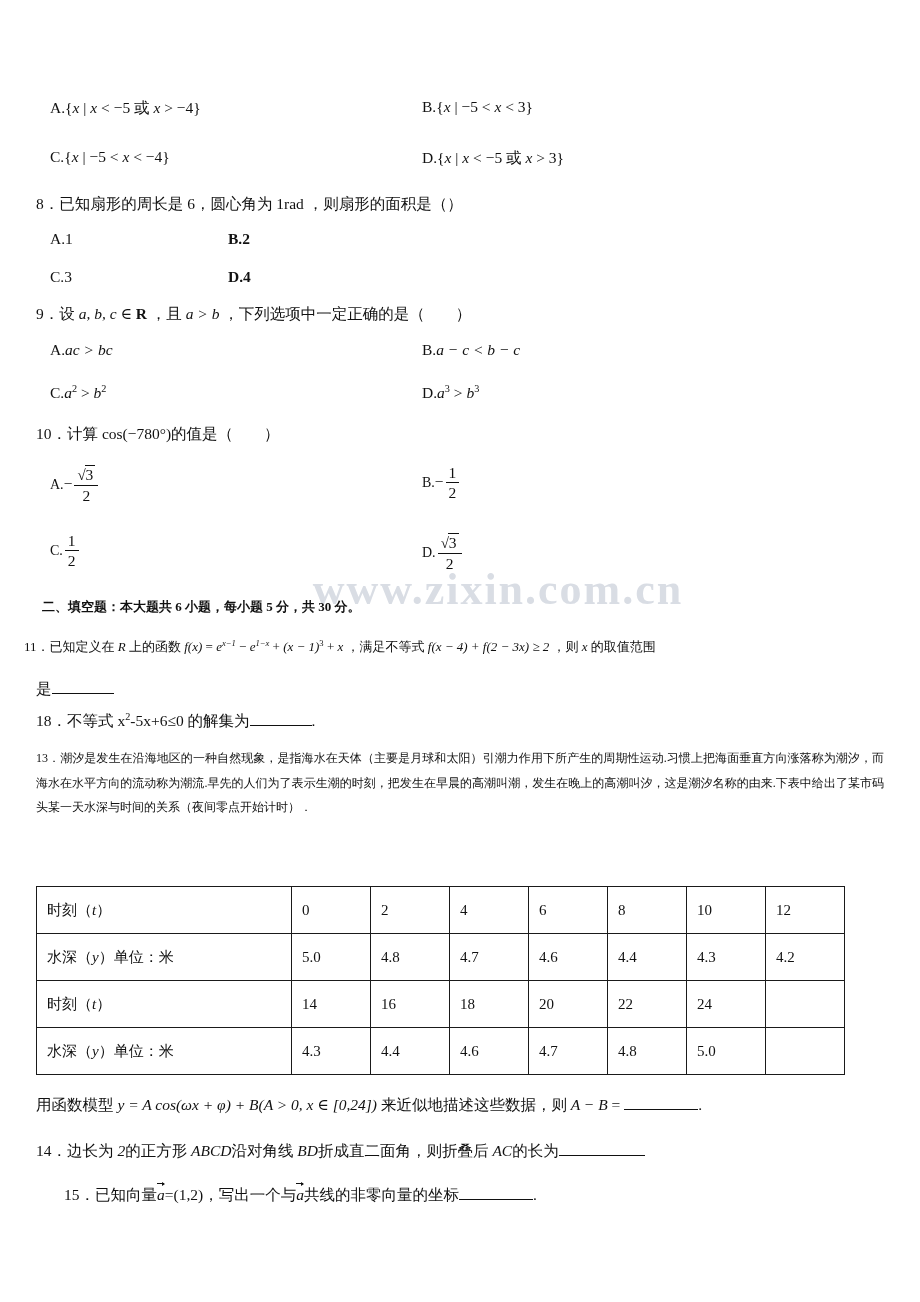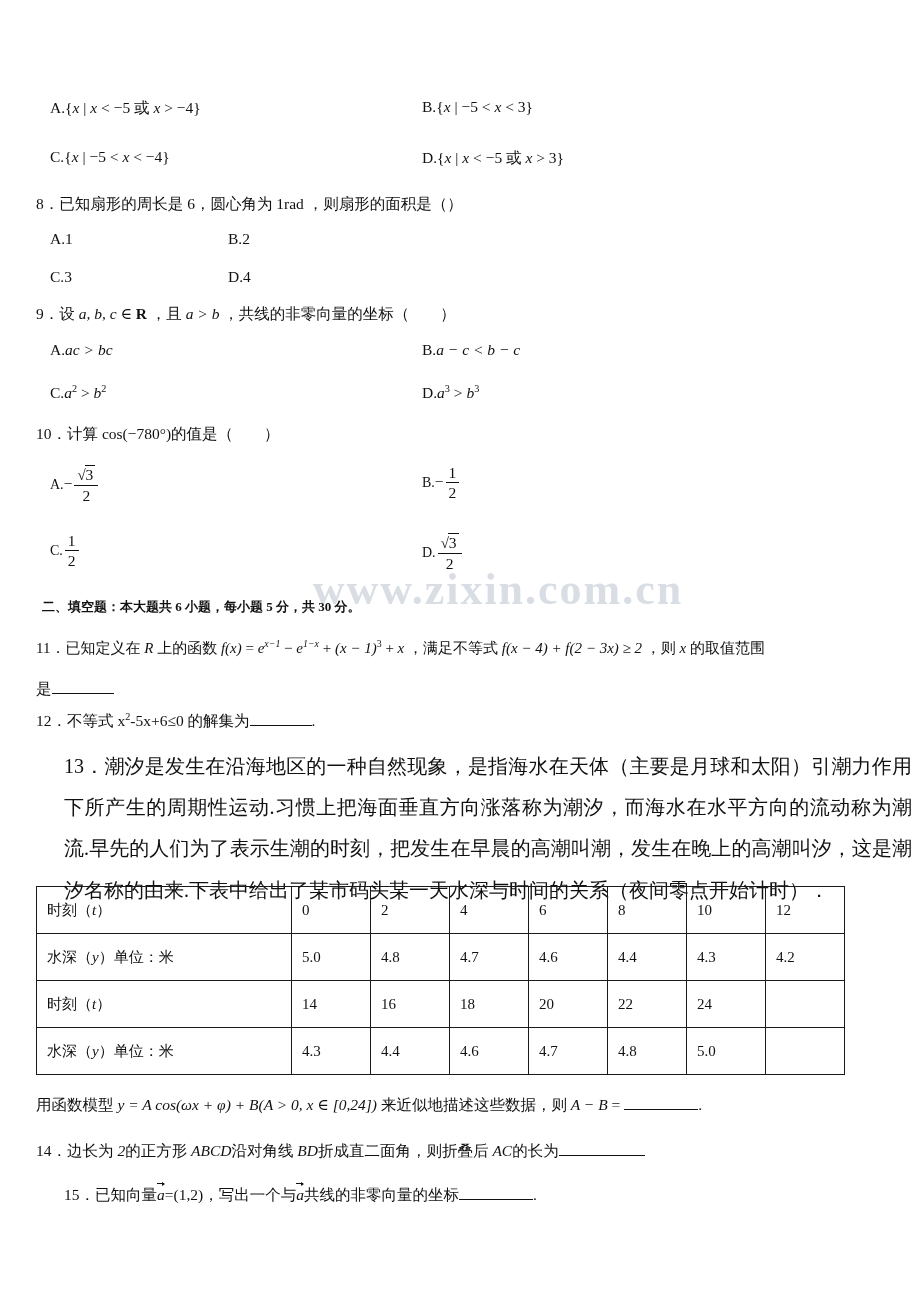--- a/index.html
+++ b/index.html
@@ -46,25 +46,24 @@
   
   .blk {
     position: absolute;
     font-size: 15.5px;
     line-height: 1.45;
     white-space: nowrap;
     text-align: right;
   }
   .wrapblk {
     position: absolute;
-    font-size: 20px;
+    font-size: 12px;
     line-height: 2.06;
     white-space: normal;
     text-align: justify;
-    margin-left: 28px;
   }
   .qnum { font-family: "Liberation Serif", serif; }
   .cn { font-family: "Liberation Serif", "DejaVu Serif", serif; }
 
   .mi { font-style: italic; }
   .mbold-up { font-weight: 700; font-style: normal; }
 
   .opt-row {
     position: absolute;
     width: 860px;
@@ -73,21 +72,21 @@
   }
   .opt {
     position: absolute;
     top: 0;
     white-space: nowrap;
   }
   .opt-a, .opt-c { left: 0px; margin-left: 8px; }
   .opt-b, .opt-d { left: 380px; }
 
   
-  .opt-b-narrow, .opt-d-narrow { left: 186px; }
+  .opt-b-narrow, .opt-d-narrow { left: 186px; font-weight: bold; }
 
   
   .frac {
     display: inline-block;
     vertical-align: middle;
     text-align: center;
     position: relative;
     top: -1px;
     margin: 0 2px;
   }
@@ -216,21 +215,21 @@
     <div class="opt-row" style="top:230px;">
       <span class="opt opt-a">A.1</span>
       <span class="opt opt-b-narrow">B.2</span>
     </div>
     <div class="opt-row" style="top:268px;">
       <span class="opt opt-c">C.3</span>
       <span class="opt opt-d-narrow">D.4</span>
     </div>
 
     <div class="blk" style="left:36px; top:303px;">
-      <span class="qnum">9．</span><span class="cn">设 </span><span class="mi">a, b, c</span><span> ∈ </span><span class="mbold-up">R</span><span class="cn"> ，且 </span><span class="mi">a &gt; b</span><span class="cn"> ，共线的非零向量的坐标（　　）</span>
+      <span class="qnum">9．</span><span class="cn">设 </span><span class="mi">a, b, c</span><span> ∈ </span><span class="mbold-up">R</span><span class="cn"> ，且 </span><span class="mi">a &gt; b</span><span class="cn"> ，下列选项中一定正确的是（　　）</span>
     </div>
 
     <div class="opt-row" style="top:341px;">
       <span class="opt opt-a">
         <span class="qnum">A.</span><span class="mi">ac &gt; bc</span>
       </span>
       <span class="opt opt-b">
         <span class="qnum">B.</span><span class="mi">a − c &lt; b − c</span>
       </span>
     </div>
@@ -261,30 +260,30 @@
       <span class="opt opt-a">
         <span class="qnum" style="font-size:14px;">C.</span><span class="frac"><span class="num">1</span><span class="den">2</span></span>
       </span>
       <span class="opt opt-b">
         <span class="qnum" style="font-size:14px;">D.</span><span class="frac"><span class="num"><span class="sqrt"><span class="rad">√</span><span class="rnd">3</span></span></span><span class="den">2</span></span>
       </span>
     </div>
 
     <div class="section-head" style="top:598px;">二、填空题：本大题共 6 小题，每小题 5 分，共 30 分。</div>
 
-    <div class="blk" style="left:36px; top:637px; font-size:15px;">
+    <div class="blk" style="left:24px; top:637px; font-size:13px;">
       <span class="qnum">11．</span><span class="cn">已知定义在 </span><span class="mi">R</span><span class="cn"> 上的函数 </span><span class="mi">f(x)</span><span> = </span><span class="mi">e</span><sup class="exp">x−1</sup><span> − </span><span class="mi">e</span><sup class="exp">1−x</sup><span> + </span><span class="mi">(x − 1)</span><sup class="expn">3</sup><span> + </span><span class="mi">x</span><span class="cn"> ，满足不等式 </span><span class="mi">f(x − 4) + f(2 − 3x) ≥ 2</span><span class="cn"> ，则 </span><span class="mi">x</span><span class="cn"> 的取值范围</span>
     </div>
 
     <div class="blk" style="left:36px; top:678px;">
       <span class="cn">是</span><span class="blank b-md"></span>
     </div>
 
     <div class="blk" style="left:36px; top:710px;">
-      <span class="qnum">12．</span><span class="cn">不等式 x</span><sup class="expn">2</sup><span class="cn">-5x+6≤0 的解集为</span><span class="blank b-md"></span><span>.</span>
+      <span class="qnum">18．</span><span class="cn">不等式 x</span><sup class="expn">2</sup><span class="cn">-5x+6≤0 的解集为</span><span class="blank b-md"></span><span>.</span>
     </div>
 
     <div class="wrapblk" style="left:36px; top:746px; width:848px;">
       <span class="qnum">13．</span><span class="cn">潮汐是发生在沿海地区的一种自然现象，是指海水在天体（主要是月球和太阳）引潮力作用下所产生的周期性运动.习惯上把海面垂直方向涨落称为潮汐，而海水在水平方向的流动称为潮流.早先的人们为了表示生潮的时刻，把发生在早晨的高潮叫潮，发生在晚上的高潮叫汐，这是潮汐名称的由来.下表中给出了某市码头某一天水深与时间的关系（夜间零点开始计时）．</span>
     </div>
 
     <table class="tide-table">
       <tbody>
         <tr>
           <td class="label"><span class="cn">时刻（</span><span class="mi">t</span><span class="cn">）</span></td>

